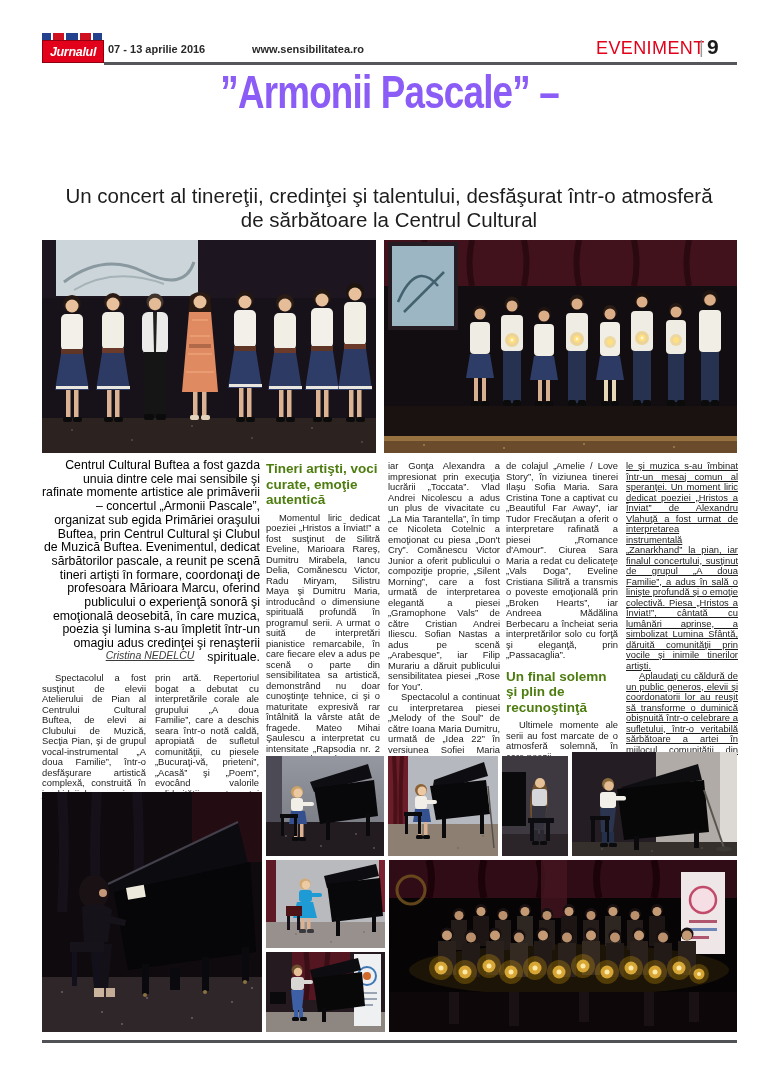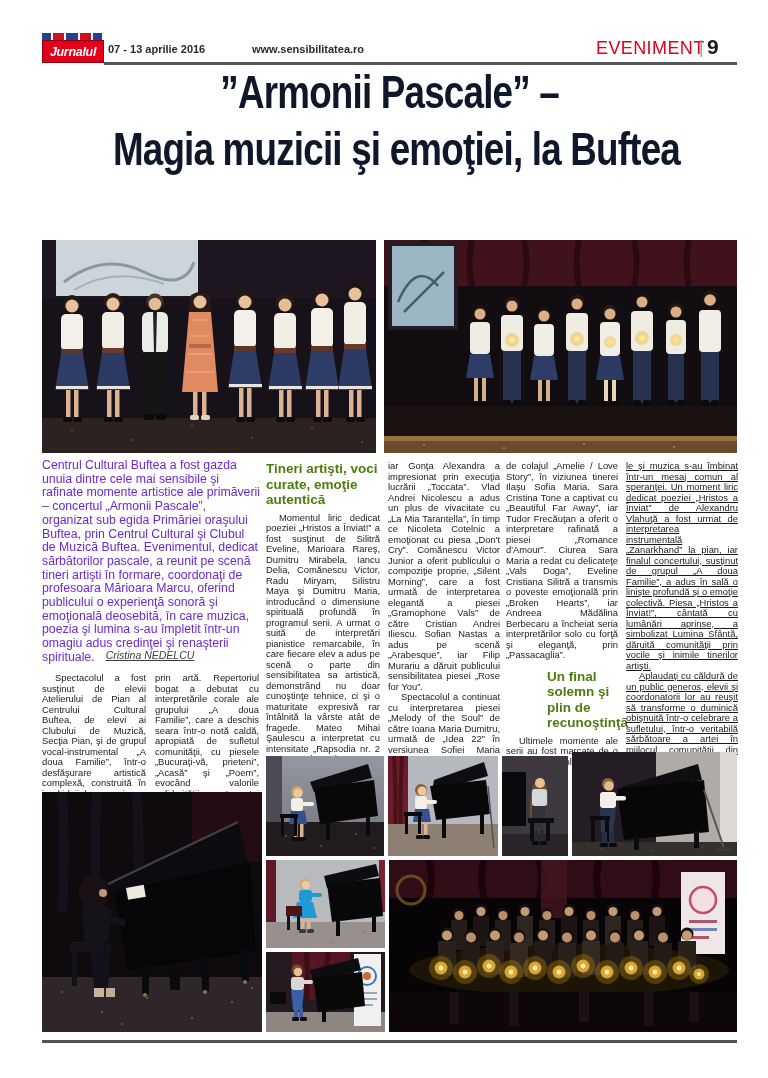--- a/index.html
+++ b/index.html
@@ -13,47 +13,47 @@
   #logo-red{position:absolute;left:0;top:7px;width:60px;height:21px;background:#e2001a;
     border:1.5px solid #8e000f;display:flex;align-items:center;justify-content:center;
     color:#fff;font-weight:bold;font-style:italic;font-size:12.5px;letter-spacing:-.3px;}
   #hdate{left:108px;top:43px;font-size:11px;font-weight:bold;color:#2a2a2a;}
   #hurl{left:252px;top:43px;font-size:11px;font-weight:bold;color:#2a2a2a;}
   #hsection{left:596px;top:38px;font-size:18px;font-weight:normal;color:#e2001a;letter-spacing:.4px;text-align:center;}
   #hbar{left:699px;top:37px;font-size:18px;color:#9a9a9a;font-weight:normal;}
   #hpage{left:707px;top:35px;font-size:21px;font-weight:bold;color:#1a1a1a;}
   #hrule{left:104px;top:62px;width:633px;height:3px;background:#55565a;}
   
-  #headline{left:42px;top:64px;width:695px;text-align:center;font-weight:bold;color:#0f172a;}
+  #headline{left:42px;top:64px;width:695px;text-align:center;font-weight:bold;color:#8b5cf6;}
   #headline .hl{font-size:46px;line-height:57px;white-space:nowrap;}
   .scx{display:inline-block;transform:scaleX(.8);letter-spacing:-1px;}
   #subtitle{left:64px;top:184px;width:650px;text-align:center;font-size:20.5px;line-height:24px;color:#1d1d1d;}
   
   .ph{position:absolute;overflow:hidden;background:#121015;}
   .ph svg{display:block;width:100%;height:100%;}
   #p1{left:42px;top:240px;width:334px;height:213px;}
   #p2{left:384px;top:240px;width:353px;height:213px;}
   #p3{left:42px;top:792px;width:220px;height:240px;}
   #pa{left:266px;top:756px;width:118px;height:100px;}
   #pb{left:388px;top:756px;width:110px;height:100px;}
   #pc{left:502px;top:756px;width:66px;height:100px;}
   #pd{left:572px;top:752px;width:165px;height:104px;}
   #pe{left:266px;top:860px;width:119px;height:88px;}
   #pf{left:266px;top:952px;width:119px;height:80px;}
   #pg{left:389px;top:860px;width:348px;height:172px;}
   #brule{left:42px;top:1040px;width:695px;height:3px;background:#515256;}
   
-  #intro{left:42px;top:459px;width:218px;font-size:12.3px;line-height:13.7px;color:#6d28d9;text-align:left;}
+  #intro{left:42px;top:459px;width:218px;font-size:12.3px;line-height:13.7px;color:#000000;text-align:right;}
   #byline{left:42px;top:649px;width:216px;text-align:center;font-size:10.5px;font-style:italic;
           color:#3b3b3b;text-decoration:underline;}
   .ncol{position:absolute;text-align:justify;font-size:9.4px;line-height:10.5px;color:#1b1b1b;}
   .ncol p{margin:0;}
   .ncol p.ind{text-indent:13px;}
   .subhead{font-size:13.5px;line-height:15.5px;font-weight:bold;color:#4d7c0f;margin:0 0 5px 0;text-align:left;}
-  .subhead.mid{margin-top:8px;margin-left:41px;}
+  .subhead.mid{margin-top:8px;}
   #col1a{left:42px;top:673px;width:104px;}
   #col1b{left:155px;top:673px;width:104px;}
   #col2{left:266px;top:461px;width:114px;}
   #col3{left:388px;top:461px;width:112px;}
   #col4{left:506px;top:461px;width:112px;}
   #col5{left:626px;top:461px;width:112px;text-decoration:underline;}
 </style>
 </head>
 <body>
 
@@ -65,22 +65,22 @@
   </div>
   <div class="abs" id="hdate">07 - 13 aprilie 2016</div>
   <div class="abs" id="hurl">www.sensibilitatea.ro</div>
   <div class="abs" id="hsection">EVENIMENT</div>
   <div class="abs" id="hbar">|</div>
   <div class="abs" id="hpage">9</div>
   <div class="abs" id="hrule"></div>
 
   <div class="abs" id="headline">
     <div class="hl"><span class="scx">”Armonii Pascale” –</span></div>
-    <div class="hl"><span class="scx">Magia muzicii şi emoţiei, la Buftea</span></div>
-  </div>
+  </div>
+  <div class="abs" id="subtitle">Un concert al tinereţii, credinţei şi talentului, desfăşurat într-o atmosferă de sărbătoare la Centrul Cultural</div>
 
   <div class="ph" id="p1">
     <svg viewBox="0 0 334 213" preserveAspectRatio="none">
       <rect width="334" height="213" fill="#17121a"></rect>
       <rect width="334" height="58" fill="#1d1620"></rect>
       <rect x="14" y="0" width="142" height="56" fill="#ccd6da"></rect>
       <path d="M22,42 Q62,12 102,32 T152,22" stroke="#6e7f86" stroke-width="3" fill="none" opacity=".7"></path>
       <path d="M32,50 Q72,26 122,44" stroke="#8a9aa0" stroke-width="2" fill="none" opacity=".6"></path>
       <rect y="178" width="334" height="35" fill="#2c2320"></rect>
       <g fill="#aa9d90" opacity=".35">

